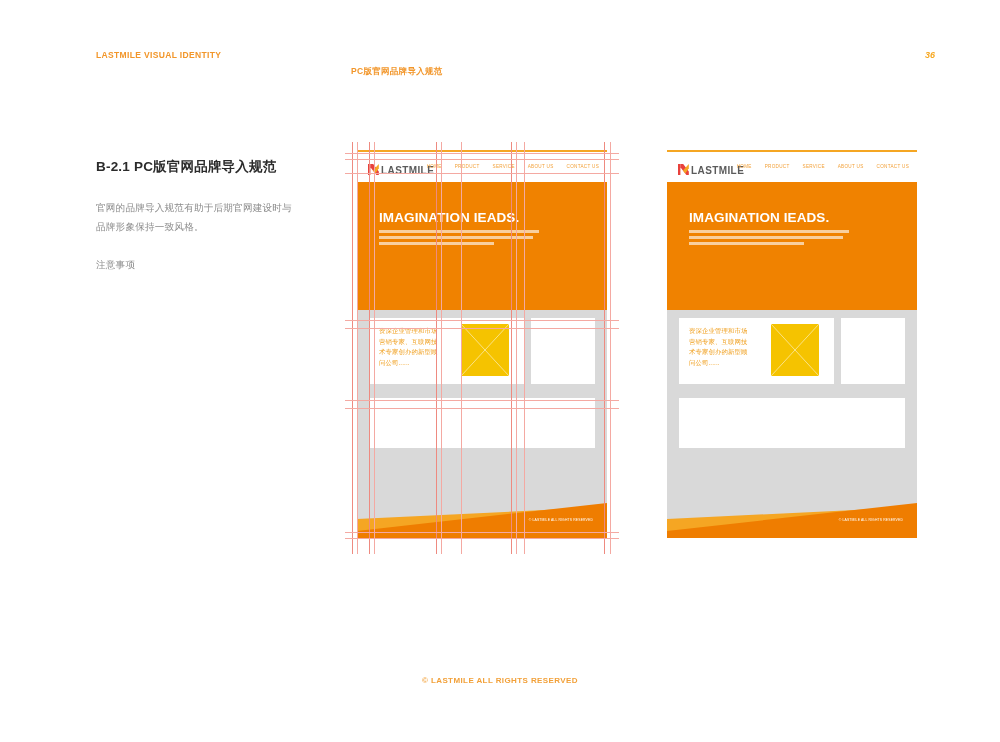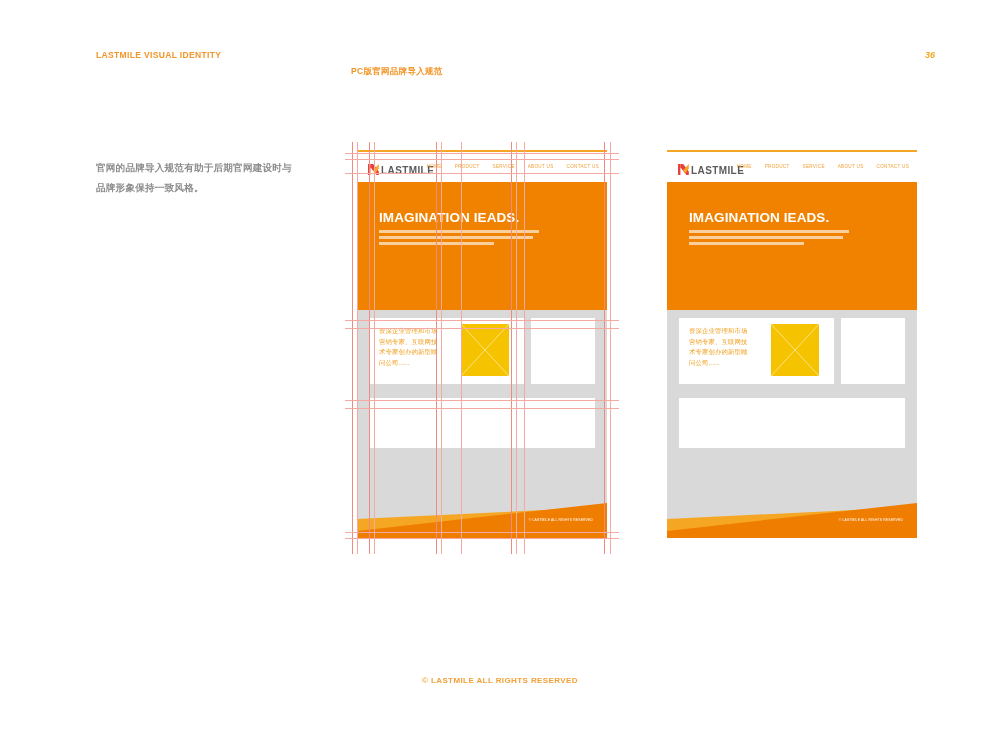--- a/index.html
+++ b/index.html
@@ -67,21 +67,20 @@
     letter-spacing: 0.2px;
     margin: 0 0 22px 0;
     line-height: 1.3;
   }
   .body-par {
     font-size: 9.6px;
     line-height: 2.05;
     color: #8c8c8c;
     margin: 0 0 18px 0;
     letter-spacing: 0.2px;
-    font-weight: bold;
   }
   .body-par.note {
     margin-bottom: 20px;
   }
 
   
   .mock {
     position: absolute;
     top: 150px;
     background: #0369a1;
@@ -288,21 +287,23 @@
 </head>
 <body>
 
 <div class="page-header">
   <div class="hdr-left">LASTMILE VISUAL IDENTITY</div>
   <div class="hdr-center">PC版官网品牌导入规范</div>
   <div class="hdr-page">36</div>
 </div>
 
 <div class="left-col">
+  <h1 class="section-title">B-2.1 PC版官网品牌导入规范</h1>
   <p class="body-par">官网的品牌导入规范有助于后期官网建设时与品牌形象保持一致风格。</p>
+  <p class="body-par note">注意事项</p>
 </div>
 
 <div class="mock mock-a">
   <div class="mock-inner">
     <div class="top-rule"></div>
 
     <div class="nav">
       <div class="logo-wrap">
         <span class="logo-mark">
           <svg width="11" height="11" viewBox="0 0 11 11">

